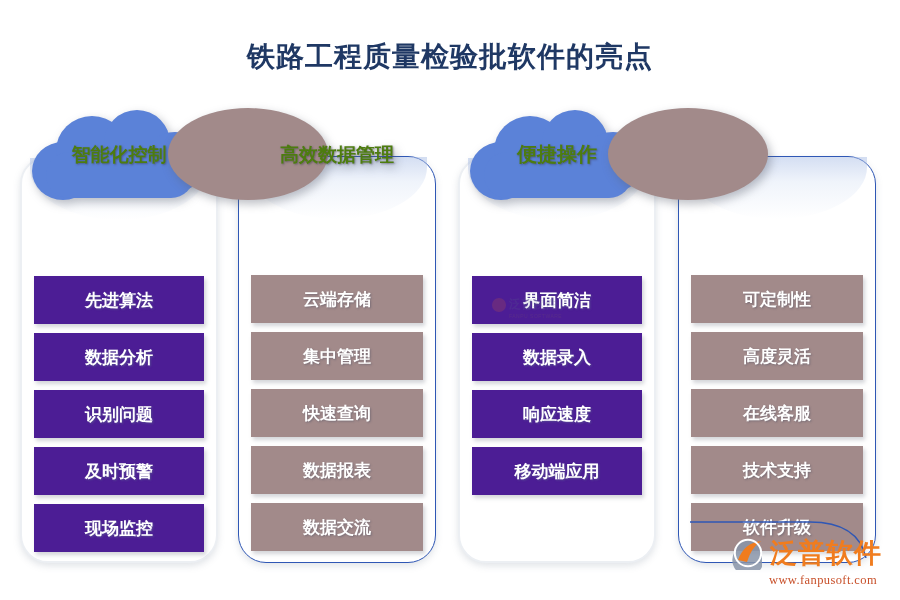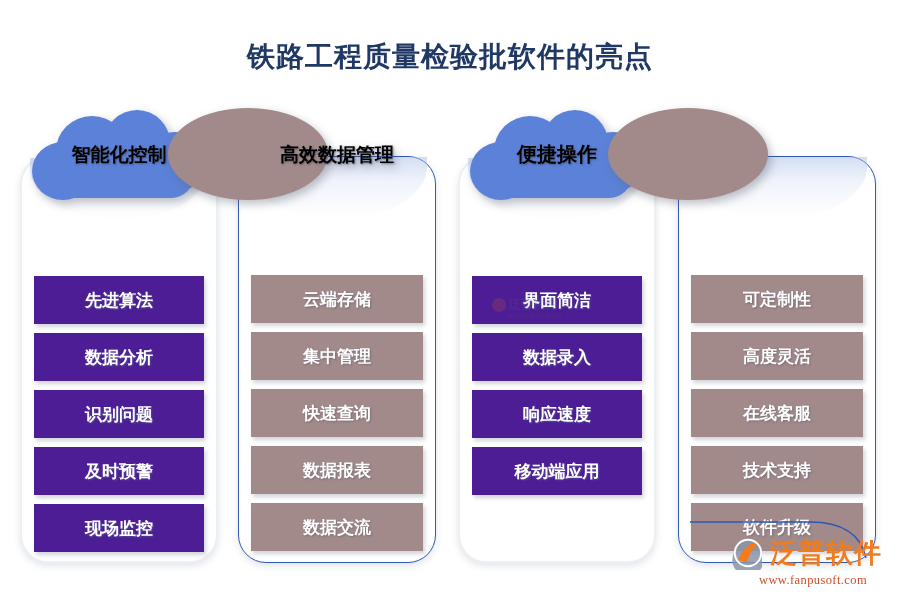--- a/index.html
+++ b/index.html
@@ -115,21 +115,21 @@
   .header-shape .bg {
     position: absolute;
     inset: 0;
   }
 
   .header-shape .label {
     position: relative;
     z-index: 2;
     font-size: 19px;
     font-weight: bold;
-    color: #000000;
+    color: #4d7c0f;
     white-space: nowrap;
     text-shadow: 1px 1px 2px rgba(60,60,80,0.55);
     margin-top: 1px;
   }
 
   .header-shape.narrow .label { font-size: 20px; }
 
   
   .cloud-bg { position: absolute; inset: 0; }
   .cloud-bg span {
@@ -237,21 +237,21 @@
   .logo-name {
     font-size: 27px;
     font-weight: bold;
     color: #f07c1e;
     letter-spacing: 1px;
     line-height: 1;
     white-space: nowrap;
   }
 
   .logo-url {
-    margin-left: 28px;
+    margin-left: 38px;
     margin-top: 3px;
     font-size: 12.5px;
     color: #c8502a;
     font-family: "Liberation Serif", "DejaVu Serif", serif;
     letter-spacing: 0.4px;
     white-space: nowrap;
   }
 
   
   .logo-curve {

